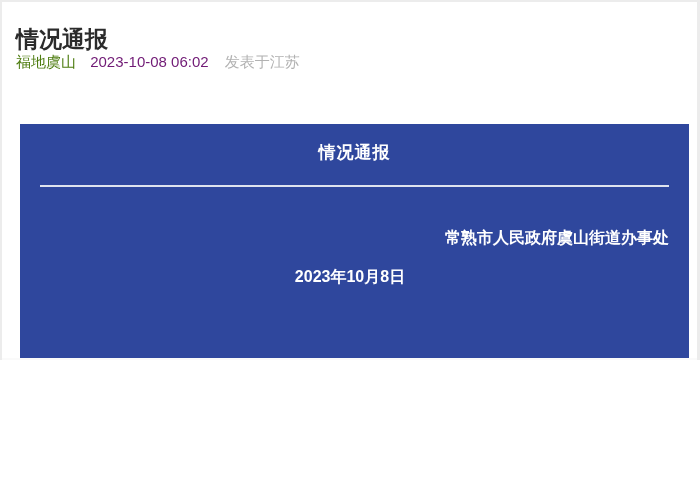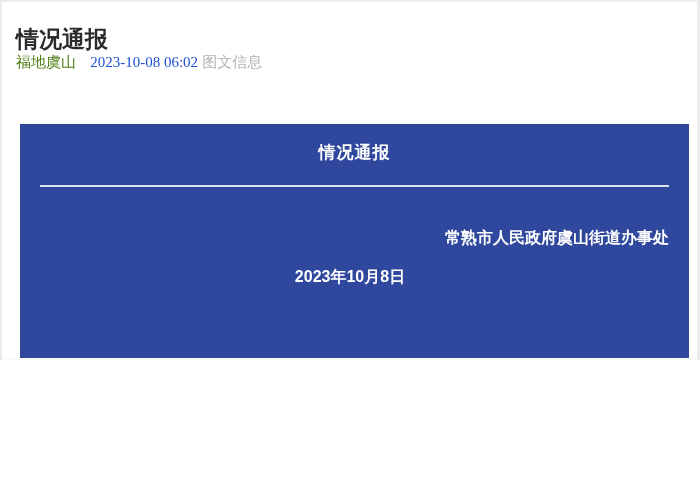--- a/index.html
+++ b/index.html
@@ -35,22 +35,22 @@
     font-size: 15px;
     line-height: 20px;
     white-space: nowrap;
   }
   .account-name {
     color: #4d7c0f;
     margin-right: 10px;
     cursor: pointer;
   }
   .publish-time {
-    color: #1d4ed8;
-    font-family: Liberation Serif, serif;
+    color: #701a75;
+    margin-right: 12px;
   }
   .publish-location {
     color: #b2b2b2;
   }
   .notice-card {
     position: absolute;
     left: 18px;
     top: 122px;
     width: 669px;
     height: 355px;
@@ -116,21 +116,21 @@
 </head>
 <body>
 
 <div class="page">
 
   <h1 class="page-title">情况通报</h1>
 
   <div class="byline">
     <span class="account-name">福地虞山</span>
     <span class="publish-time">2023-10-08 06:02</span>
-    <span class="publish-location">图文信息</span>
+    <span class="publish-location">发表于江苏</span>
   </div>
 
   <div class="notice-card">
     <div class="notice-title">情况通报</div>
 
     <div class="notice-divider"></div>
 
 
     <div class="notice-signature">常熟市人民政府虞山街道办事处</div>
 

